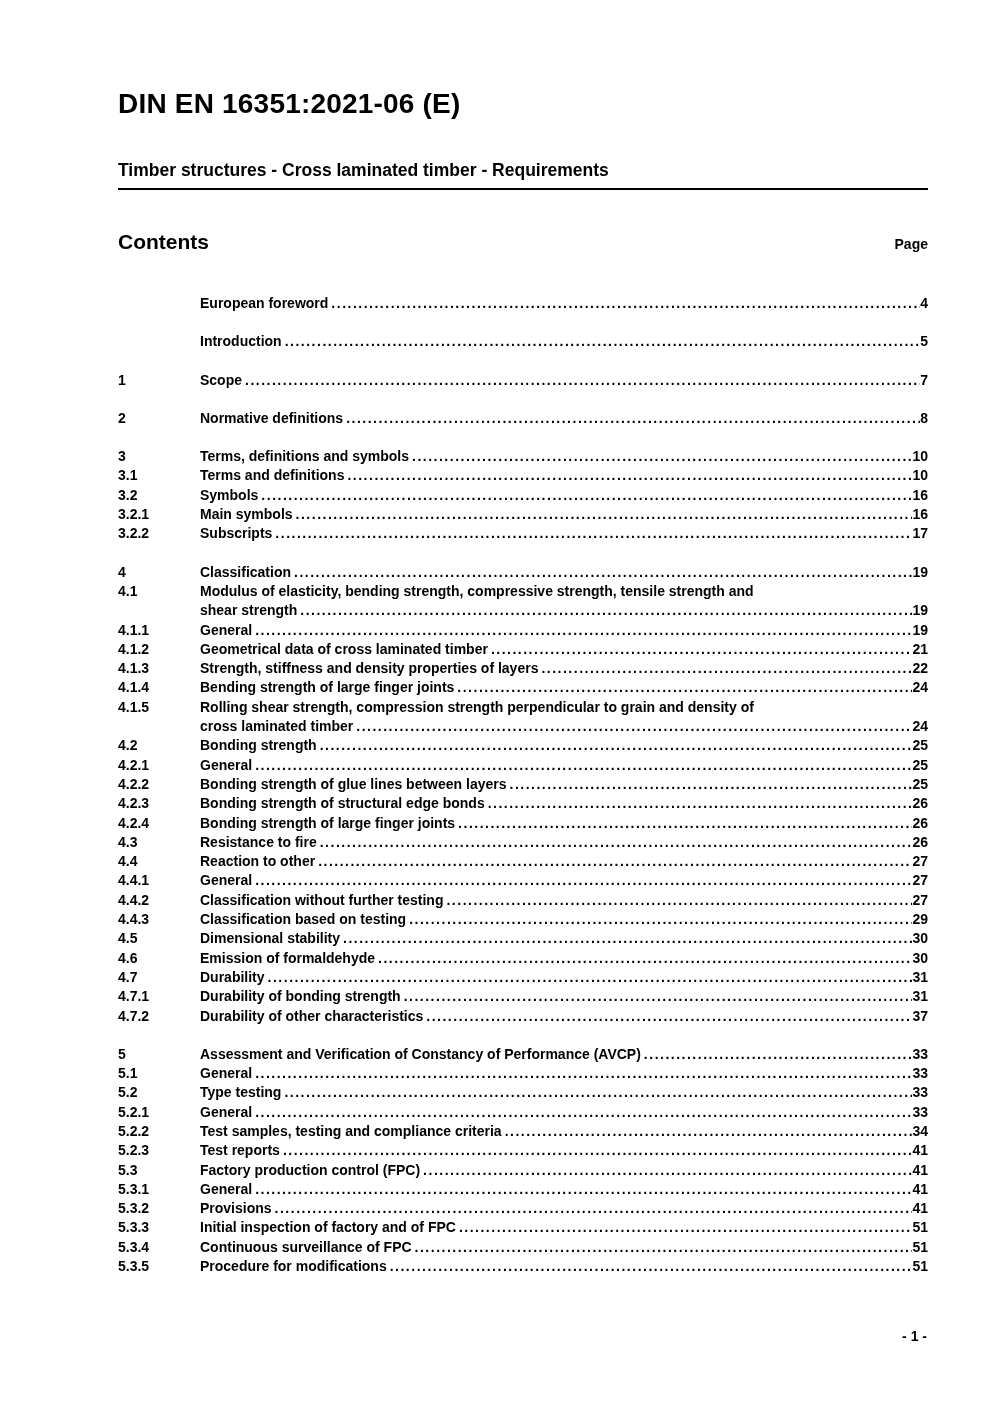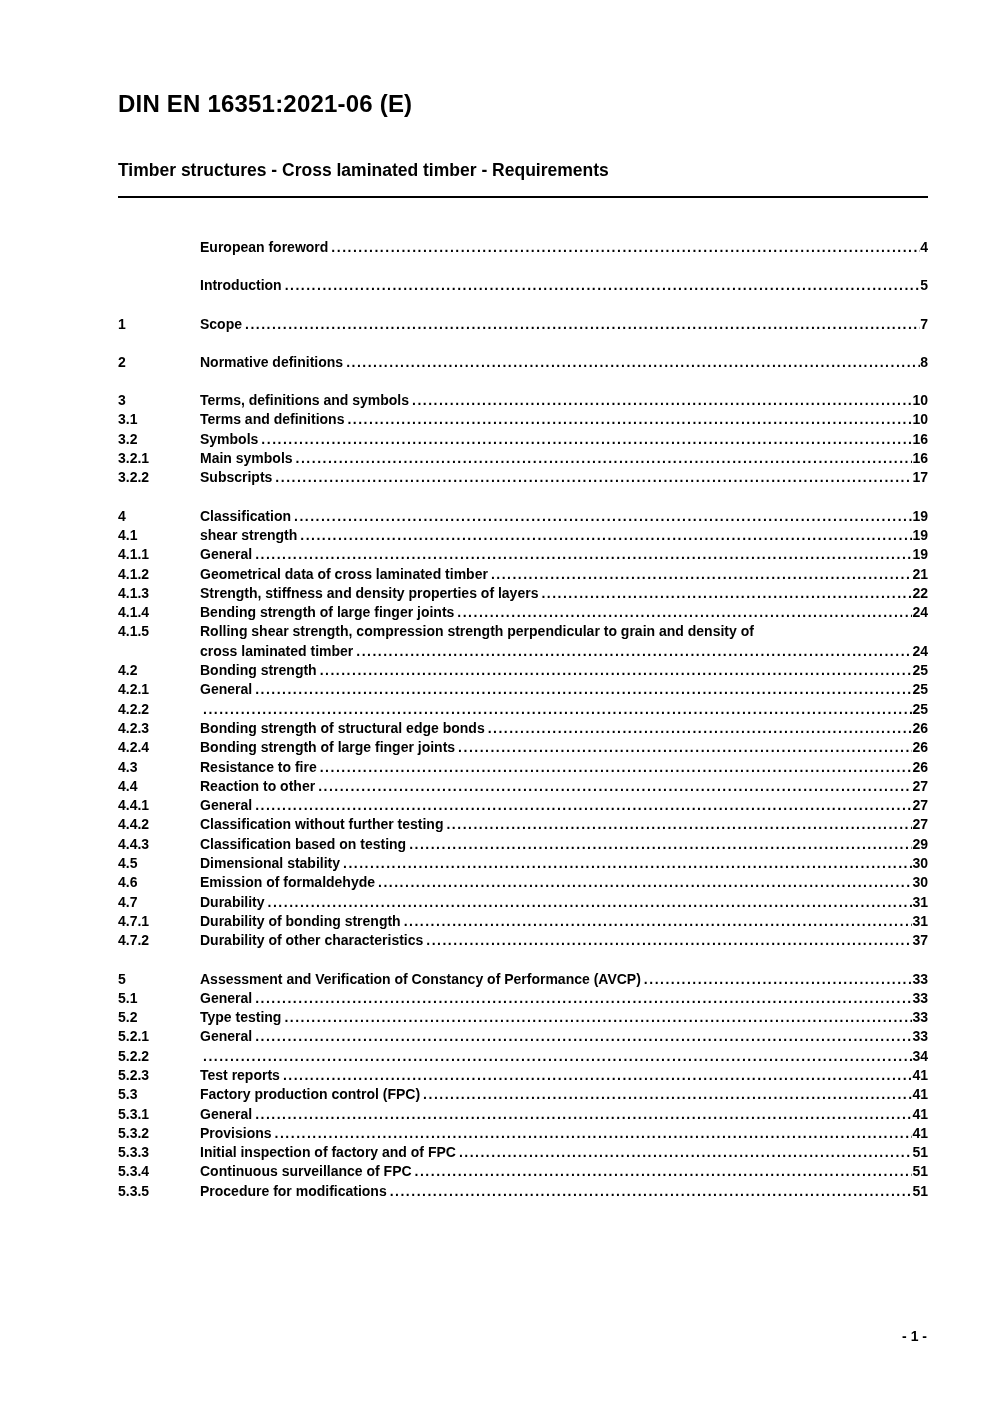--- a/index.html
+++ b/index.html
@@ -14,31 +14,31 @@
     overflow: hidden;
   }
   .content {
     position: absolute;
     left: 118px;
     top: 0;
     width: 810px;
   }
   .doc-title {
     padding-top: 90px;
-    font-size: 24px;
+    font-size: 28px;
     font-weight: 700;
     line-height: 28px;
     letter-spacing: 0.2px;
   }
   .doc-subtitle {
     margin-top: 42px;
     font-size: 17.5px;
     font-weight: 700;
     line-height: 20px;
-    padding-bottom: 16px;
+    padding-bottom: 8px;
     border-bottom: 2.5px solid #000000;
   }
   .contents-row {
     margin-top: 40px;
     display: flex;
     justify-content: space-between;
     align-items: baseline;
   }
   .contents-heading {
     font-size: 21px;
@@ -87,20 +87,24 @@
     font-weight: 700;
   }
 </style>
 </head>
 <body>
 
 <div class="page">
   <div class="content">
     <div class="doc-title">DIN EN 16351:2021-06 (E)</div>
     <div class="doc-subtitle">Timber structures - Cross laminated timber - Requirements</div>
+    <div class="contents-row">
+      <div class="contents-heading">Contents</div>
+      <div class="page-col-label">Page</div>
+    </div>
     <div class="toc" id="toc">
         <div class="toc-group">
           <div class="toc-row">
             <span class="toc-num"></span>
             <div class="toc-body">
               <div class="toc-flexline">
                 <span class="toc-title">European foreword</span>
                 <span class="toc-leader">................................................................................................................................................................................................................................................................................................................................................................................................................</span>
                 <span class="toc-page">4</span>
               </div>
@@ -202,20 +206,21 @@
               <div class="toc-flexline">
                 <span class="toc-title">Classification</span>
                 <span class="toc-leader">................................................................................................................................................................................................................................................................................................................................................................................................................</span>
                 <span class="toc-page">19</span>
               </div>
             </div>
           </div>
           <div class="toc-row">
             <span class="toc-num">4.1</span>
             <div class="toc-body">
+              <div class="toc-line1">Modulus of elasticity, bending strength, compressive strength, tensile strength and</div>
               <div class="toc-flexline">
                 <span class="toc-title">shear strength</span>
                 <span class="toc-leader">................................................................................................................................................................................................................................................................................................................................................................................................................</span>
                 <span class="toc-page">19</span>
               </div>
             </div>
           </div>
           <div class="toc-row">
             <span class="toc-num">4.1.1</span>
             <div class="toc-body">
@@ -284,20 +289,21 @@
                 <span class="toc-title">General</span>
                 <span class="toc-leader">................................................................................................................................................................................................................................................................................................................................................................................................................</span>
                 <span class="toc-page">25</span>
               </div>
             </div>
           </div>
           <div class="toc-row">
             <span class="toc-num">4.2.2</span>
             <div class="toc-body">
               <div class="toc-flexline">
+                <span class="toc-title">Bonding strength of glue lines between layers</span>
                 <span class="toc-leader">................................................................................................................................................................................................................................................................................................................................................................................................................</span>
                 <span class="toc-page">25</span>
               </div>
             </div>
           </div>
           <div class="toc-row">
             <span class="toc-num">4.2.3</span>
             <div class="toc-body">
               <div class="toc-flexline">
                 <span class="toc-title">Bonding strength of structural edge bonds</span>
@@ -455,20 +461,21 @@
                 <span class="toc-title">General</span>
                 <span class="toc-leader">................................................................................................................................................................................................................................................................................................................................................................................................................</span>
                 <span class="toc-page">33</span>
               </div>
             </div>
           </div>
           <div class="toc-row">
             <span class="toc-num">5.2.2</span>
             <div class="toc-body">
               <div class="toc-flexline">
+                <span class="toc-title">Test samples, testing and compliance criteria</span>
                 <span class="toc-leader">................................................................................................................................................................................................................................................................................................................................................................................................................</span>
                 <span class="toc-page">34</span>
               </div>
             </div>
           </div>
           <div class="toc-row">
             <span class="toc-num">5.2.3</span>
             <div class="toc-body">
               <div class="toc-flexline">
                 <span class="toc-title">Test reports</span>

